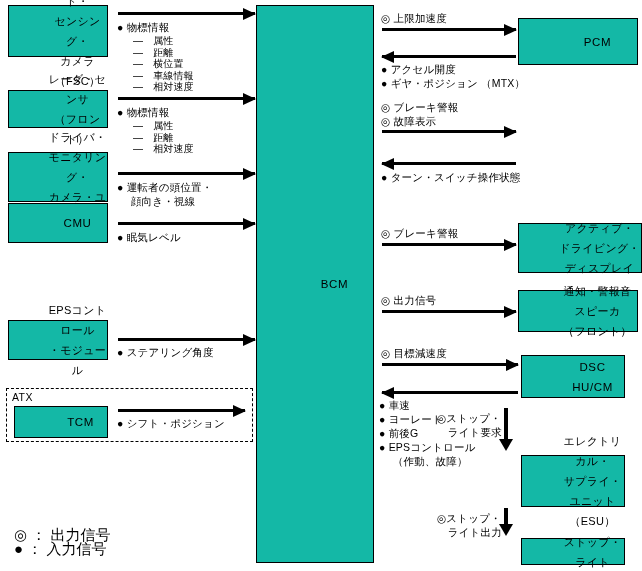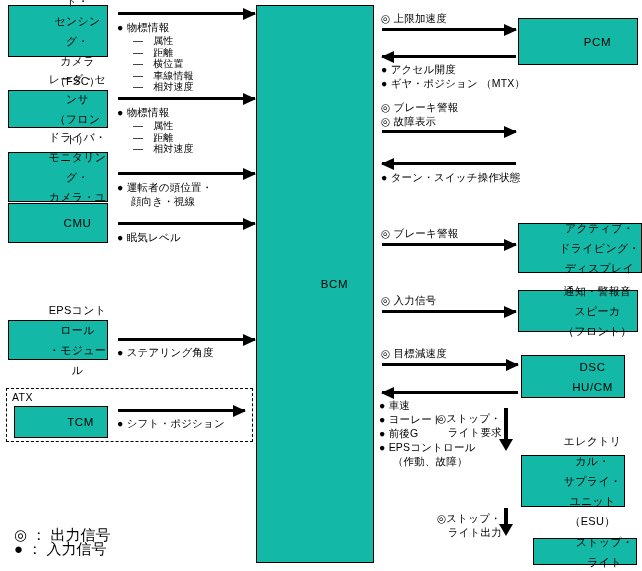--- a/index.html
+++ b/index.html
@@ -186,21 +186,21 @@
   <div class="box" style="left:521px;top:455px;width:104px;height:52px;">
     <span>エレクトリカル・
 サプライ・ユニット
 （ESU）</span>
   </div>
 
   <div class="box latin" style="left:521px;top:355px;width:104px;height:43px;">
     <span>DSC HU/CM</span>
   </div>
 
-  <div class="box" style="left:521px;top:538px;width:104px;height:27px;margin-left:12px;">
+  <div class="box" style="left:521px;top:538px;width:104px;height:27px;">
     <span>ストップ・ライト</span>
   </div>
 
   <div class="arrow" style="left:382px;top:28px;width:134px;"></div>
   <div class="arrow left" style="left:382px;top:55px;width:134px;"></div>
 
   <div class="arrow" style="left:382px;top:130px;width:134px;"></div>
   <div class="arrow left" style="left:382px;top:162px;width:134px;"></div>
 
   <div class="arrow" style="left:382px;top:243px;width:134px;"></div>
@@ -216,21 +216,21 @@
   <div class="sig" style="left:381px;top:11px;">◎ 上限加速度</div>
   <div class="sig" style="left:381px;top:62px;">● アクセル開度
 ● ギヤ・ポジション （MTX）</div>
 
   <div class="sig" style="left:381px;top:100px;">◎ ブレーキ警報
 ◎ 故障表示</div>
   <div class="sig" style="left:381px;top:170px;">● ターン・スイッチ操作状態</div>
 
   <div class="sig" style="left:381px;top:226px;">◎ ブレーキ警報</div>
 
-  <div class="sig" style="left:381px;top:293px;">◎ 入力信号</div>
+  <div class="sig" style="left:381px;top:293px;">◎ 出力信号</div>
 
   <div class="sig" style="left:381px;top:346px;">◎ 目標減速度</div>
   <div class="sig" style="left:379px;top:398px;">● 車速
 ● ヨーレート
 ● 前後G
 ● EPSコントロール
 　  （作動、故障）</div>
 
   <div class="sig" style="left:437px;top:411px;">◎ストップ・
 　ライト要求</div>

